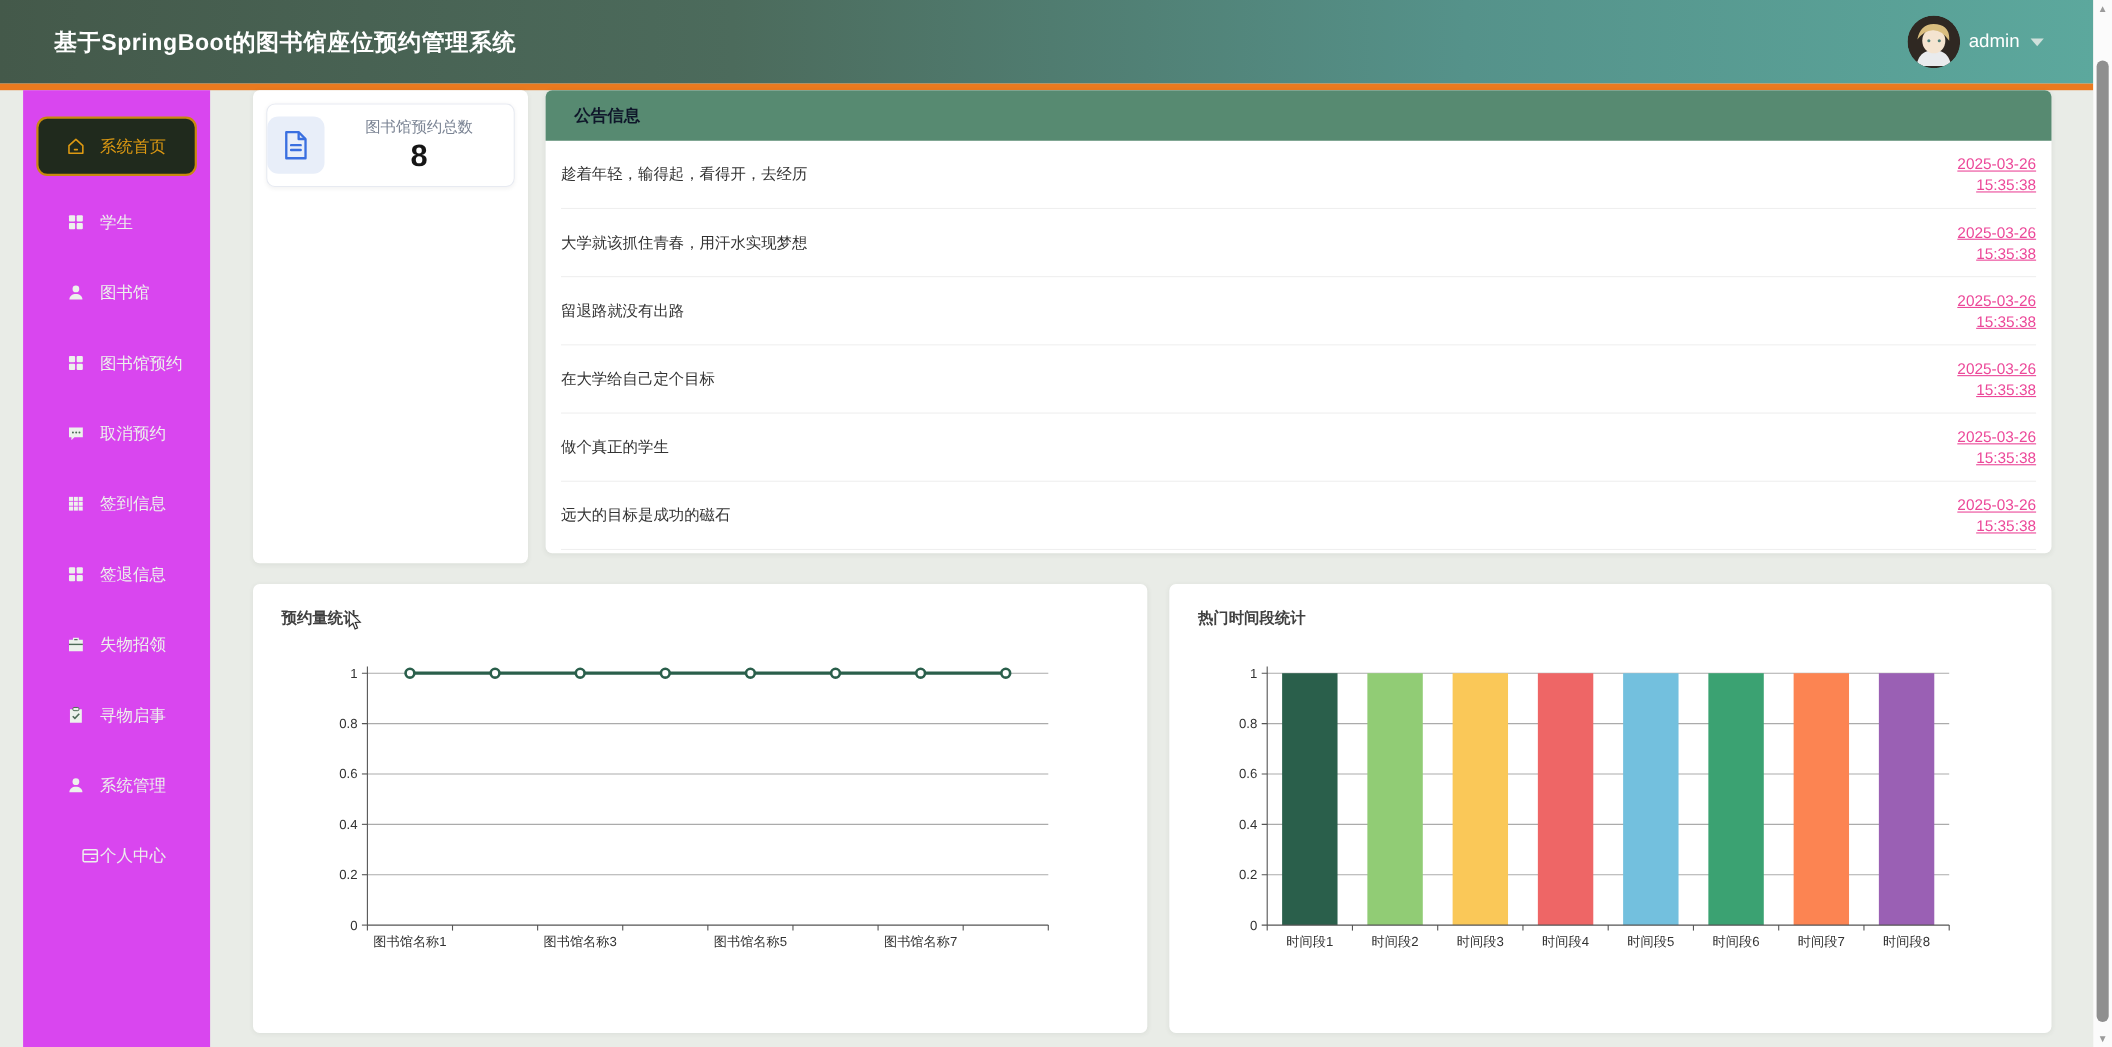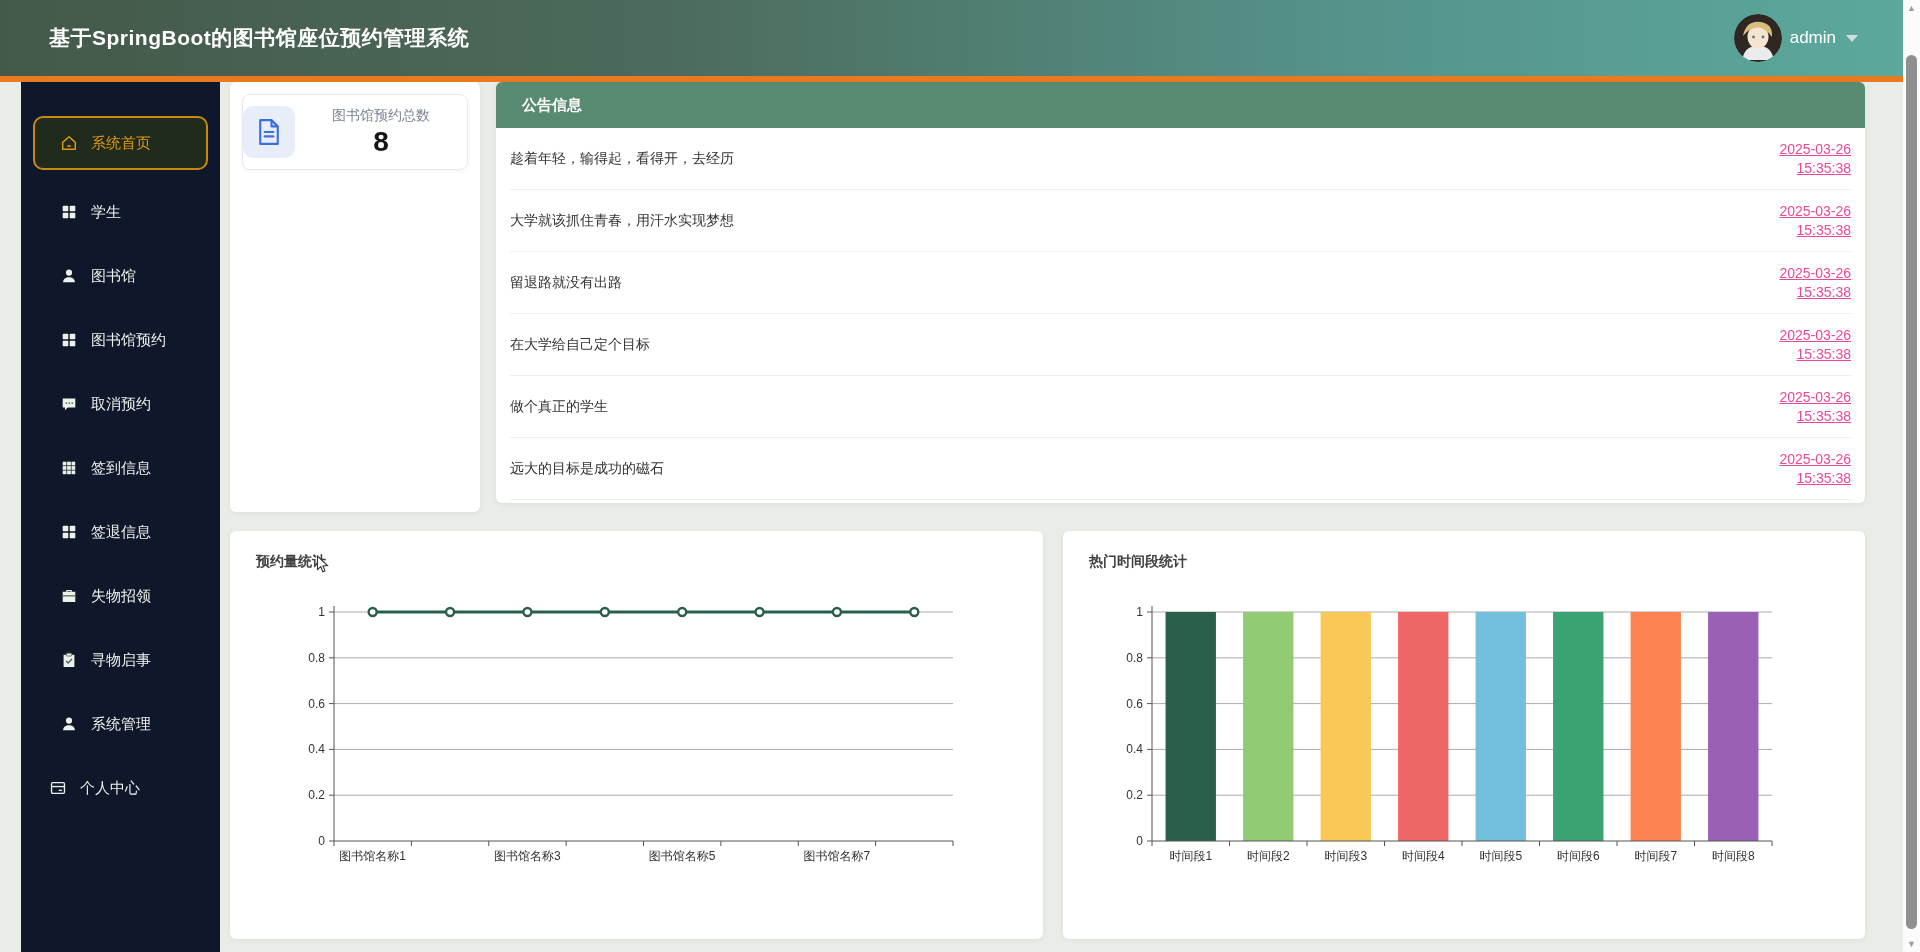--- a/index.html
+++ b/index.html
@@ -13,46 +13,46 @@
             display:flex; align-items:center;padding-left:16px; }
   .header-title { color:#ffffff; font-size:21px; font-weight:bold; margin-left:33px; letter-spacing:0.5px; }
   .header-right { position:absolute; right:45px; top:0; height:76px; display:flex; align-items:center; gap:8px; }
   .avatar { width:48px; height:48px; border-radius:50%; overflow:hidden; flex:none; }
   .admin-name { color:#ffffff; font-size:17px; }
   .caret { width:0; height:0; border-left:6px solid transparent; border-right:6px solid transparent;
            border-top:7px solid #cfe0db; margin-left:2px; }
   .accent-line { position:absolute; left:0; top:76px; width:1903px; height:6px; background:#ea7a1f; }
 
   
-  .sidebar { position:absolute; left:21px; top:82px; width:199px; height:870px;
-             background:#0f172a; padding-top:32px; }
+  .sidebar { position:absolute; left:21px; top:82px; width:170px; height:870px;
+             background:#d946ef; padding-top:22px; }
   .side-item { height:64px; display:flex; align-items:center; padding-left:39px; gap:13px;
                color:#edf1ec; font-size:15px; cursor:pointer; }
   .side-item .s-icon { width:18px; height:18px; display:flex; align-items:center; justify-content:center; flex:none; }
   .side-item.active { height:54px; margin:2px 12px 10px 12px; padding-left:25px;
                       background:#202a1d; border:2px solid #c8890e; border-radius:10px; color:#dd9912; }
-  .side-item.tight { padding-left:28px; gap:13px; }
+  .side-item.tight { padding-left:28px; gap:0;margin-left:24px; }
 
   
   .panel { position:absolute; background:#ffffff; border-radius:6px; box-shadow:0 1px 5px rgba(60,80,60,.08); }
 
   
   .stat-panel { left:230px; top:82px; width:250px; height:430px; }
   .stat-card { margin:12px; height:76px; border:1px solid #e7eaf1; border-radius:8px;
                box-shadow:0 1px 4px rgba(0,0,0,.05); display:flex; align-items:center; padding:0 0; }
   .stat-icon-box { width:52px; height:52px; border-radius:10px; background:#e8eef9;
                    display:flex; align-items:center; justify-content:center; flex:none; }
   .stat-texts { flex:1; display:flex; flex-direction:column; align-items:center; gap:2px; }
   .stat-label { font-size:14px; color:#7b8494; }
   .stat-value { font-size:28px; font-weight:bold; color:#151515; line-height:30px; }
 
   
   .ann-panel { left:496px; top:82px; width:1369px; height:421px; }
   .ann-header { height:46px; background:#578a71; border-radius:6px 6px 0 0; display:flex; align-items:center; }
-  .ann-header span { color:#ffffff; font-size:15px; font-weight:bold; margin-left:26px; }
+  .ann-header span { color:#0f172a; font-size:15px; font-weight:bold; margin-left:26px; }
   .ann-row { height:62px; margin:0 14px; border-bottom:1px solid #efefef;
              display:flex; align-items:center; justify-content:space-between; cursor:pointer;gap:42px; }
   .ann-text { font-size:14px; color:#333333; }
   .ann-time { font-size:14px; color:#ec4899; text-align:right; line-height:19px; white-space:pre-line;text-decoration:underline; }
 
   
   .chart-panel-left  { left:230px;  top:531px; width:813px; height:408px; }
   .chart-panel-right { left:1063px; top:531px; width:802px; height:408px; }
   .chart-title { position:absolute; left:26px; top:22px; font-size:14px; font-weight:bold; color:#404040; }
   .chart-svg { position:absolute; left:0; top:0; }

